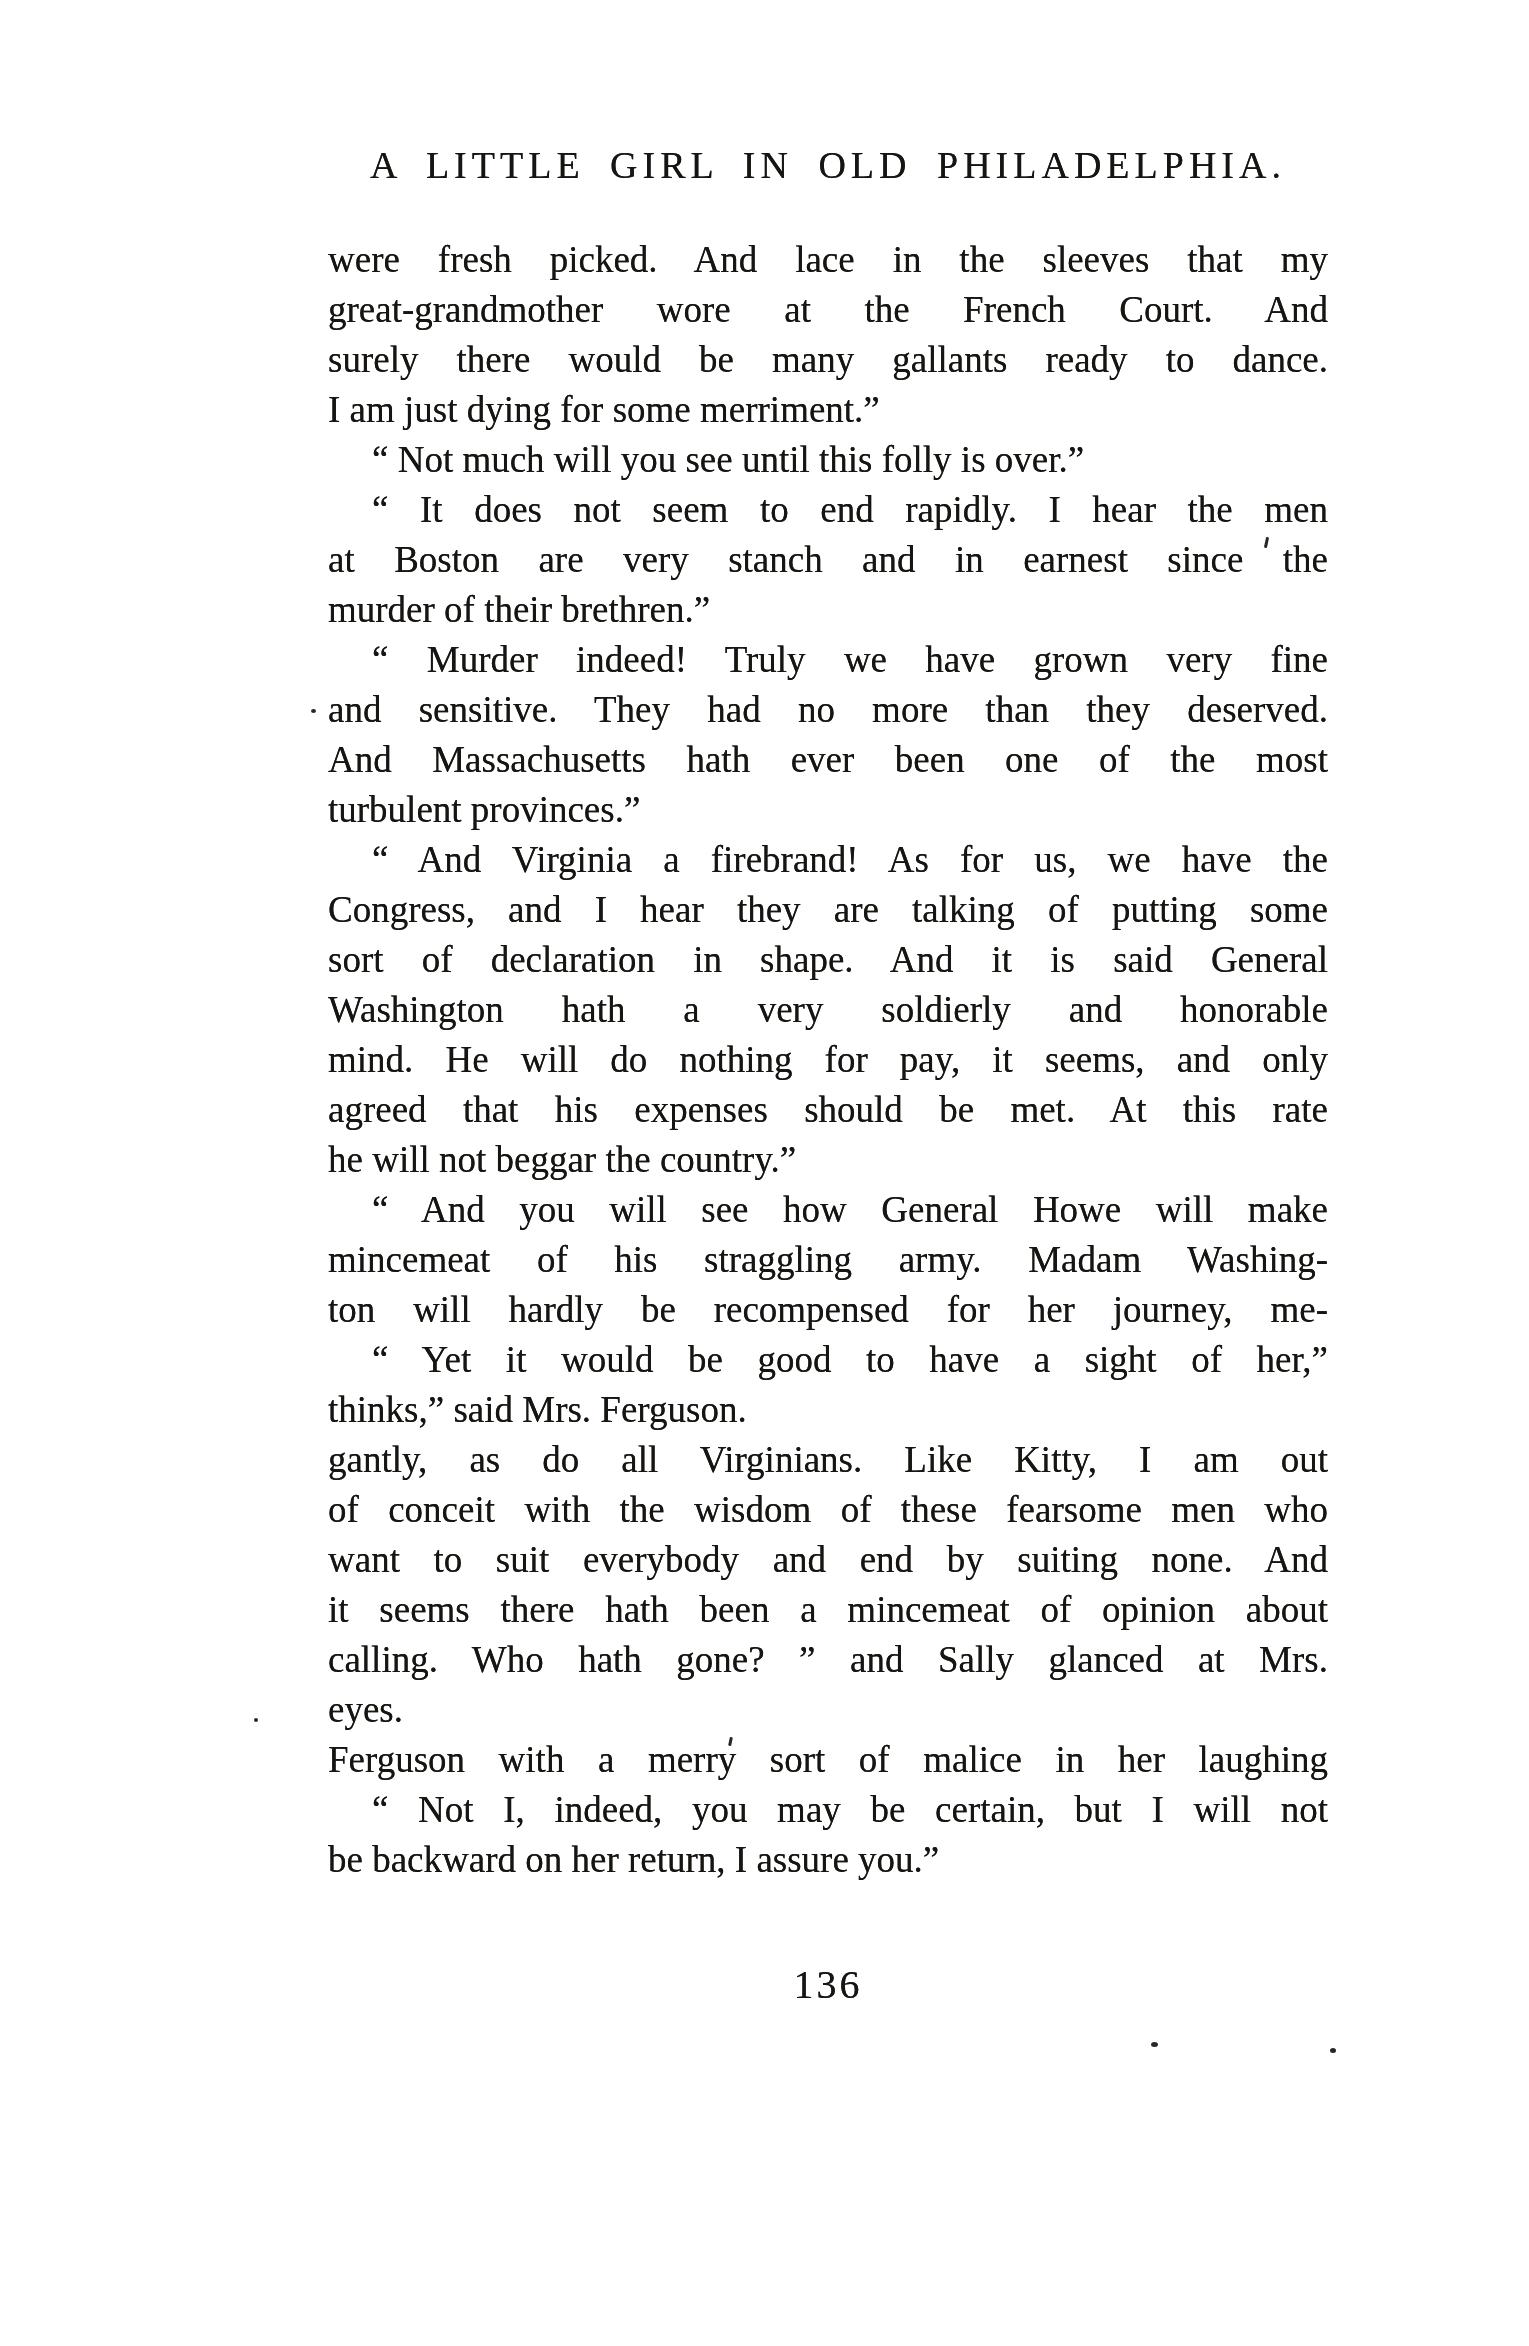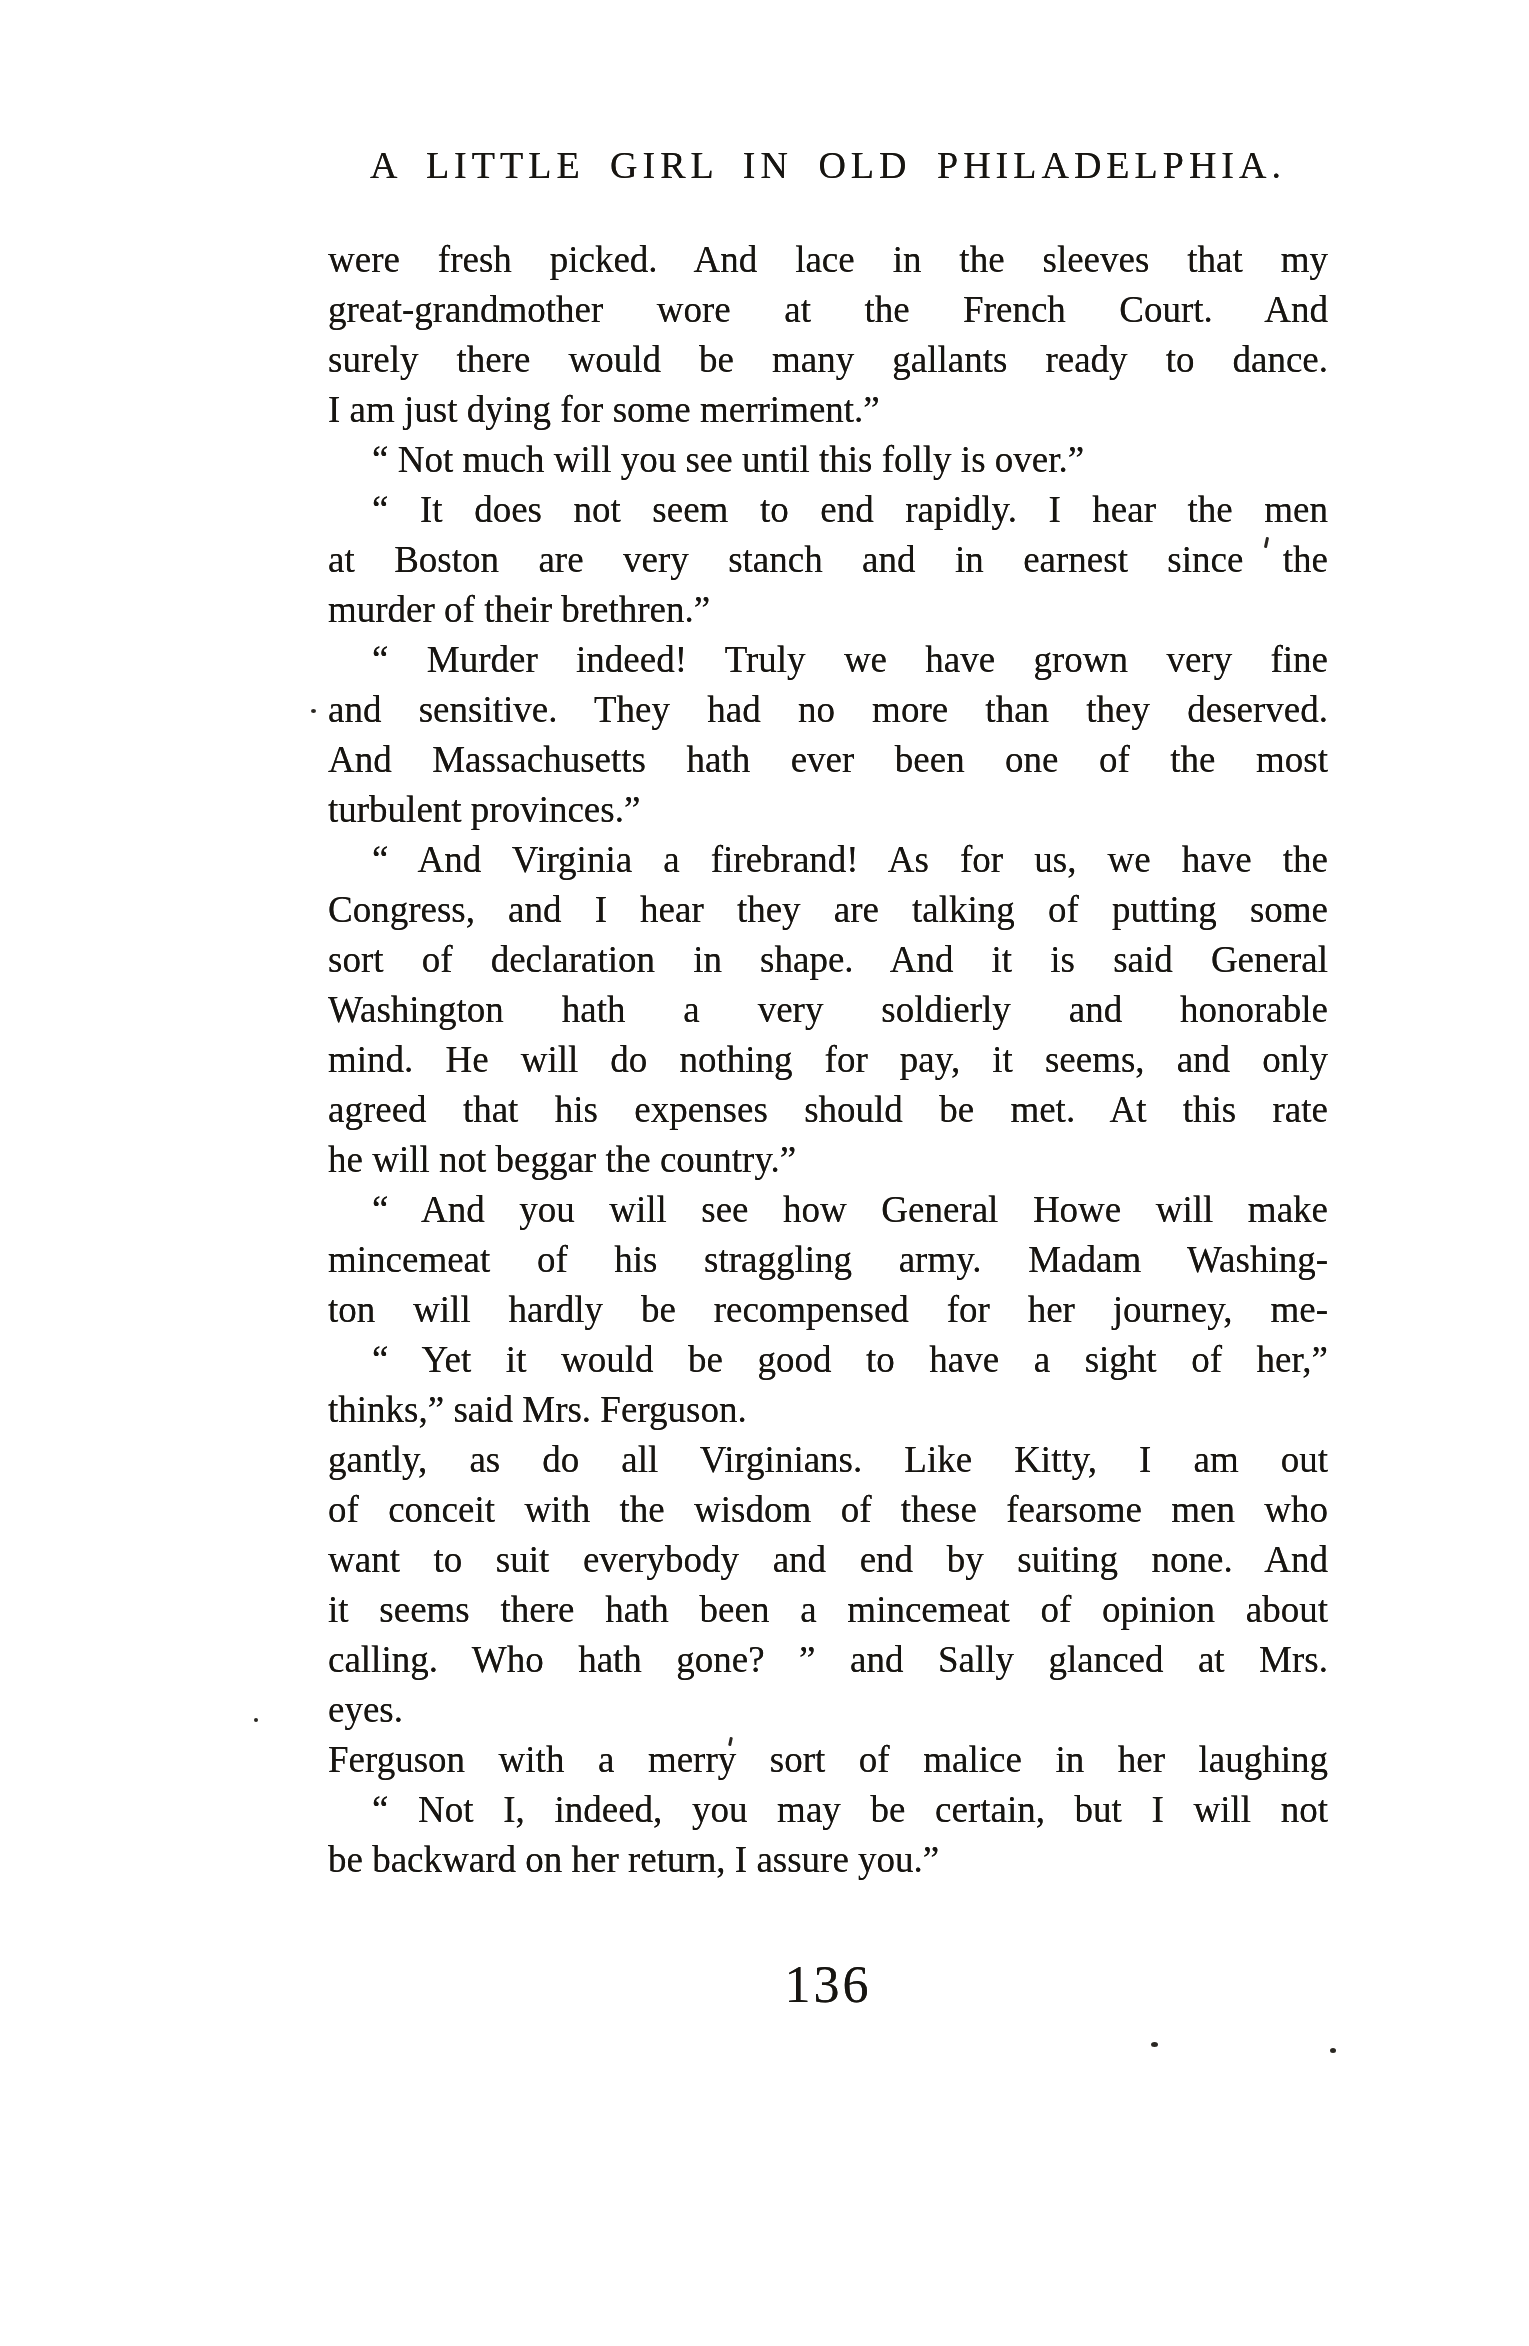--- a/index.html
+++ b/index.html
@@ -50,21 +50,21 @@
     text-align: center;
     text-align-last: left;
   }
 
   .page-number {
     position: absolute;
     left: 328px;
     top: 1960px;
     width: 1000px;
     text-align: center;
-    font-size: 52px;
+    font-size: 40px;
     line-height: 50px;
     letter-spacing: 3px;
     font-family: Liberation Serif, serif;
   }
 
   .speck {
     position: absolute;
     background: #2a2722;
   }
   .speck.dot  { border-radius: 50%; }

